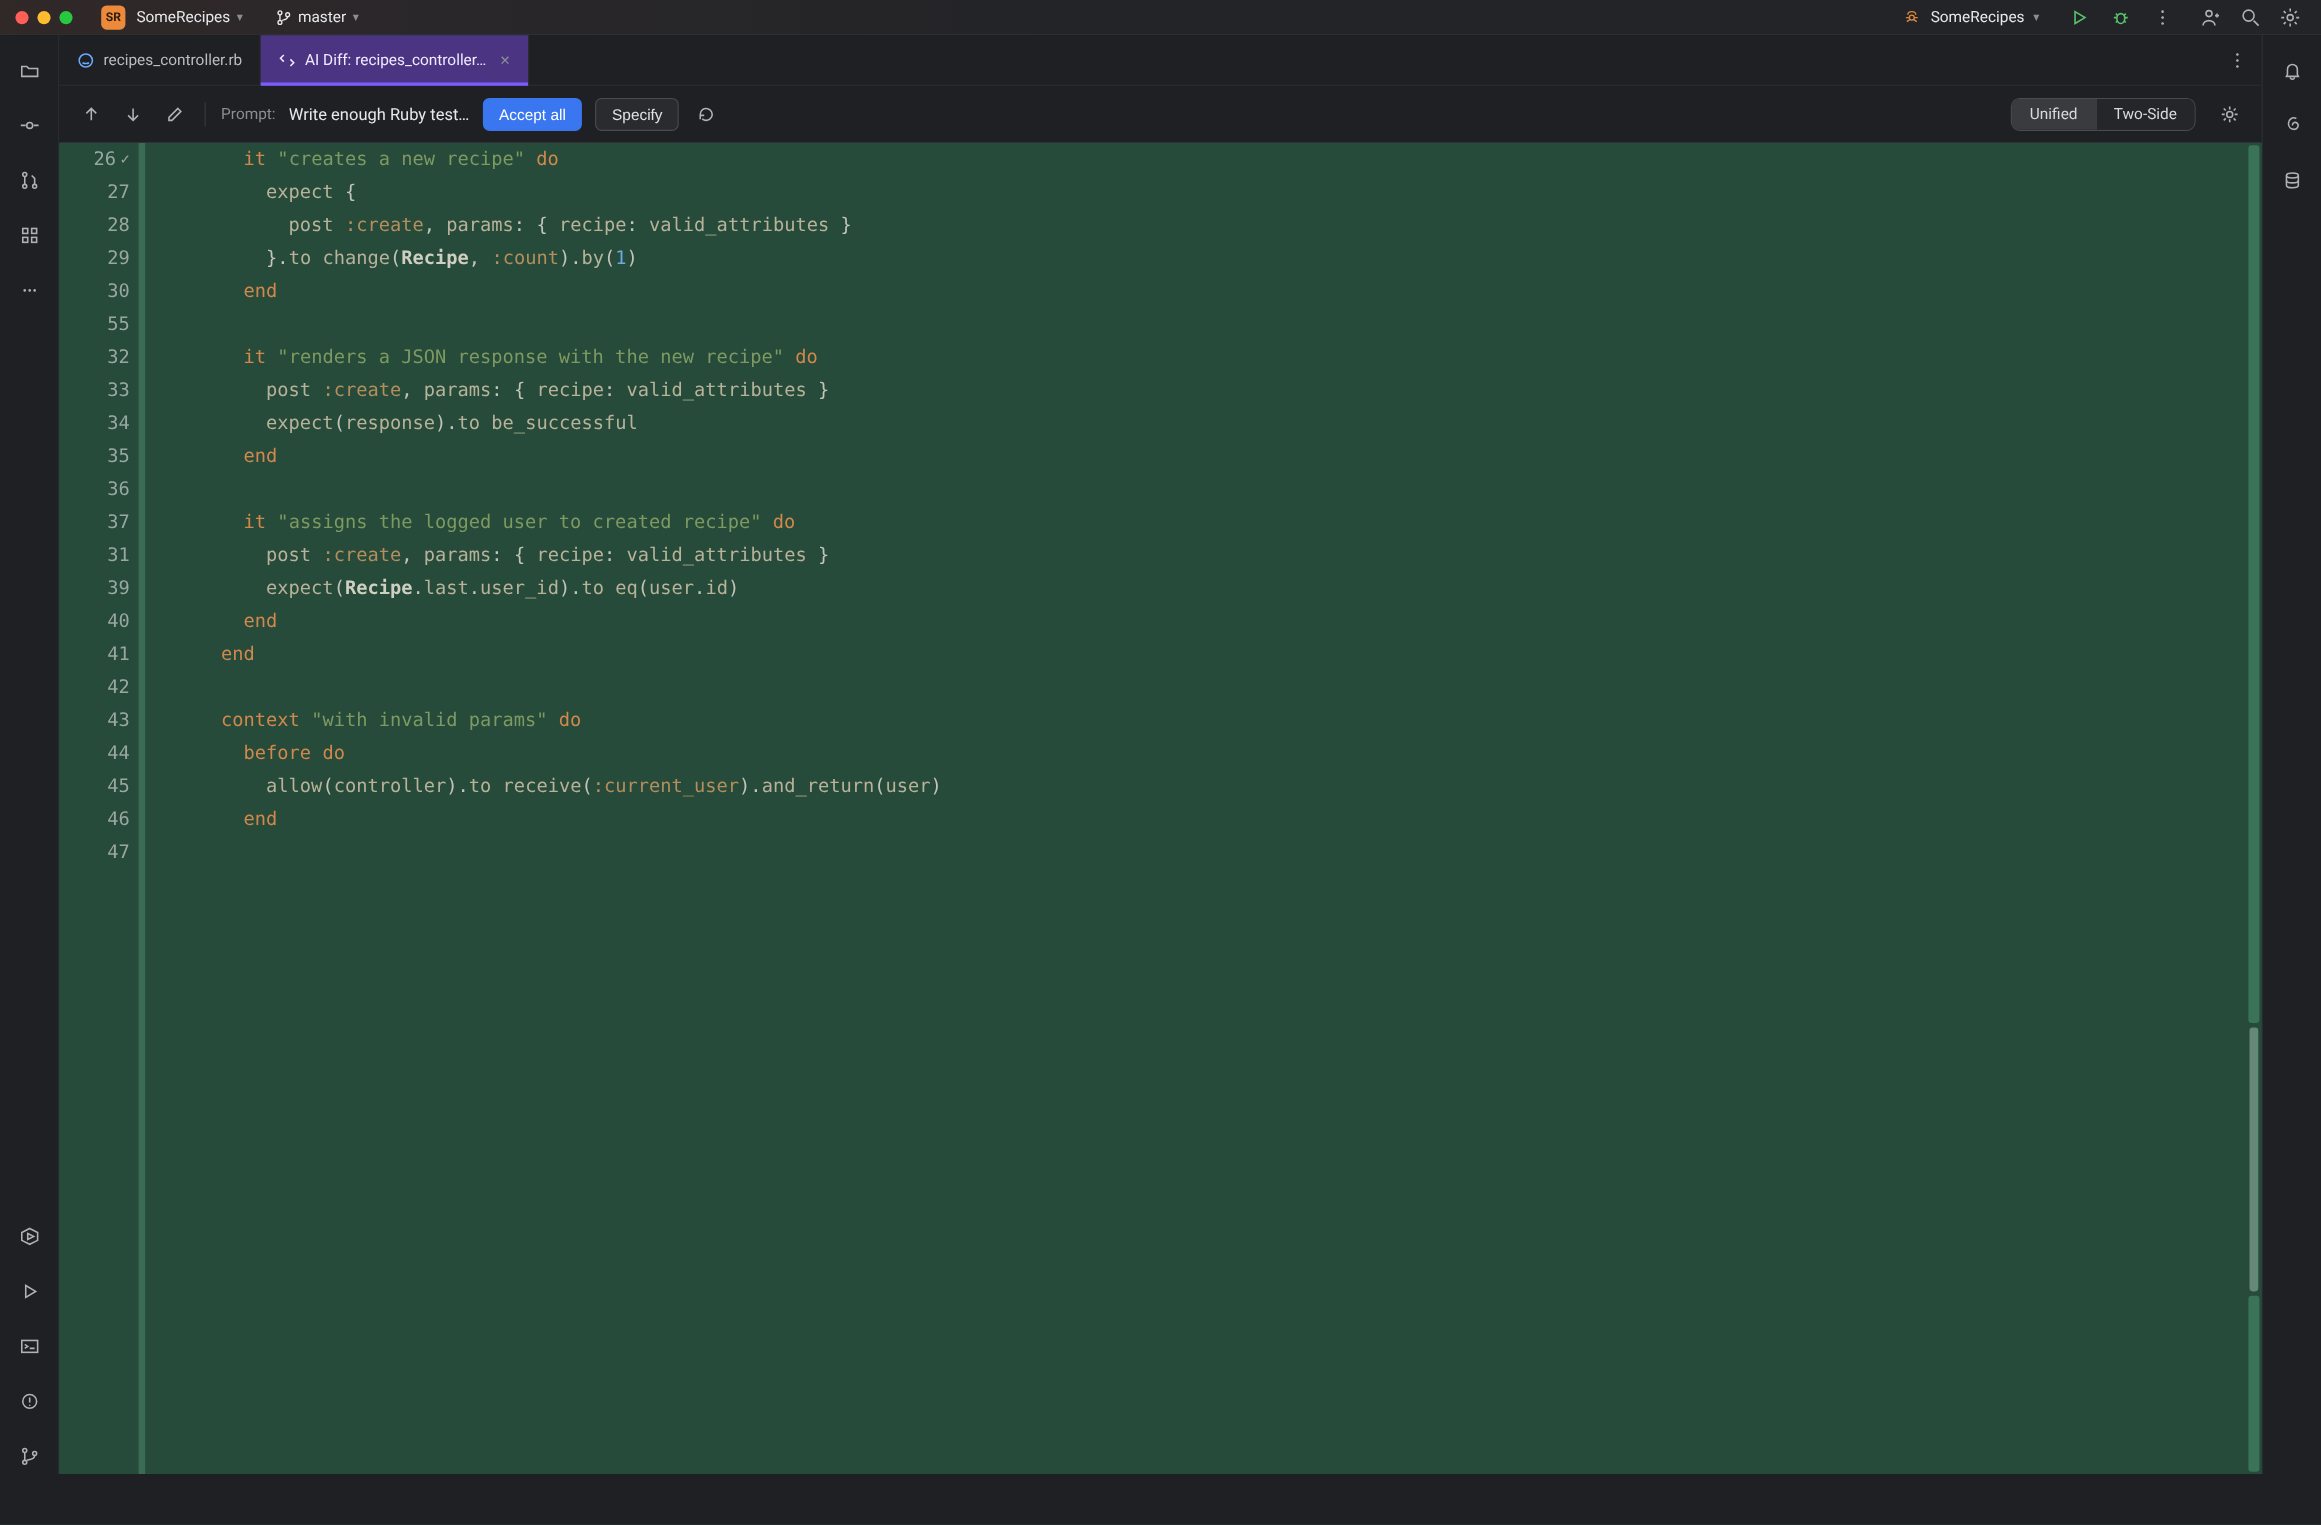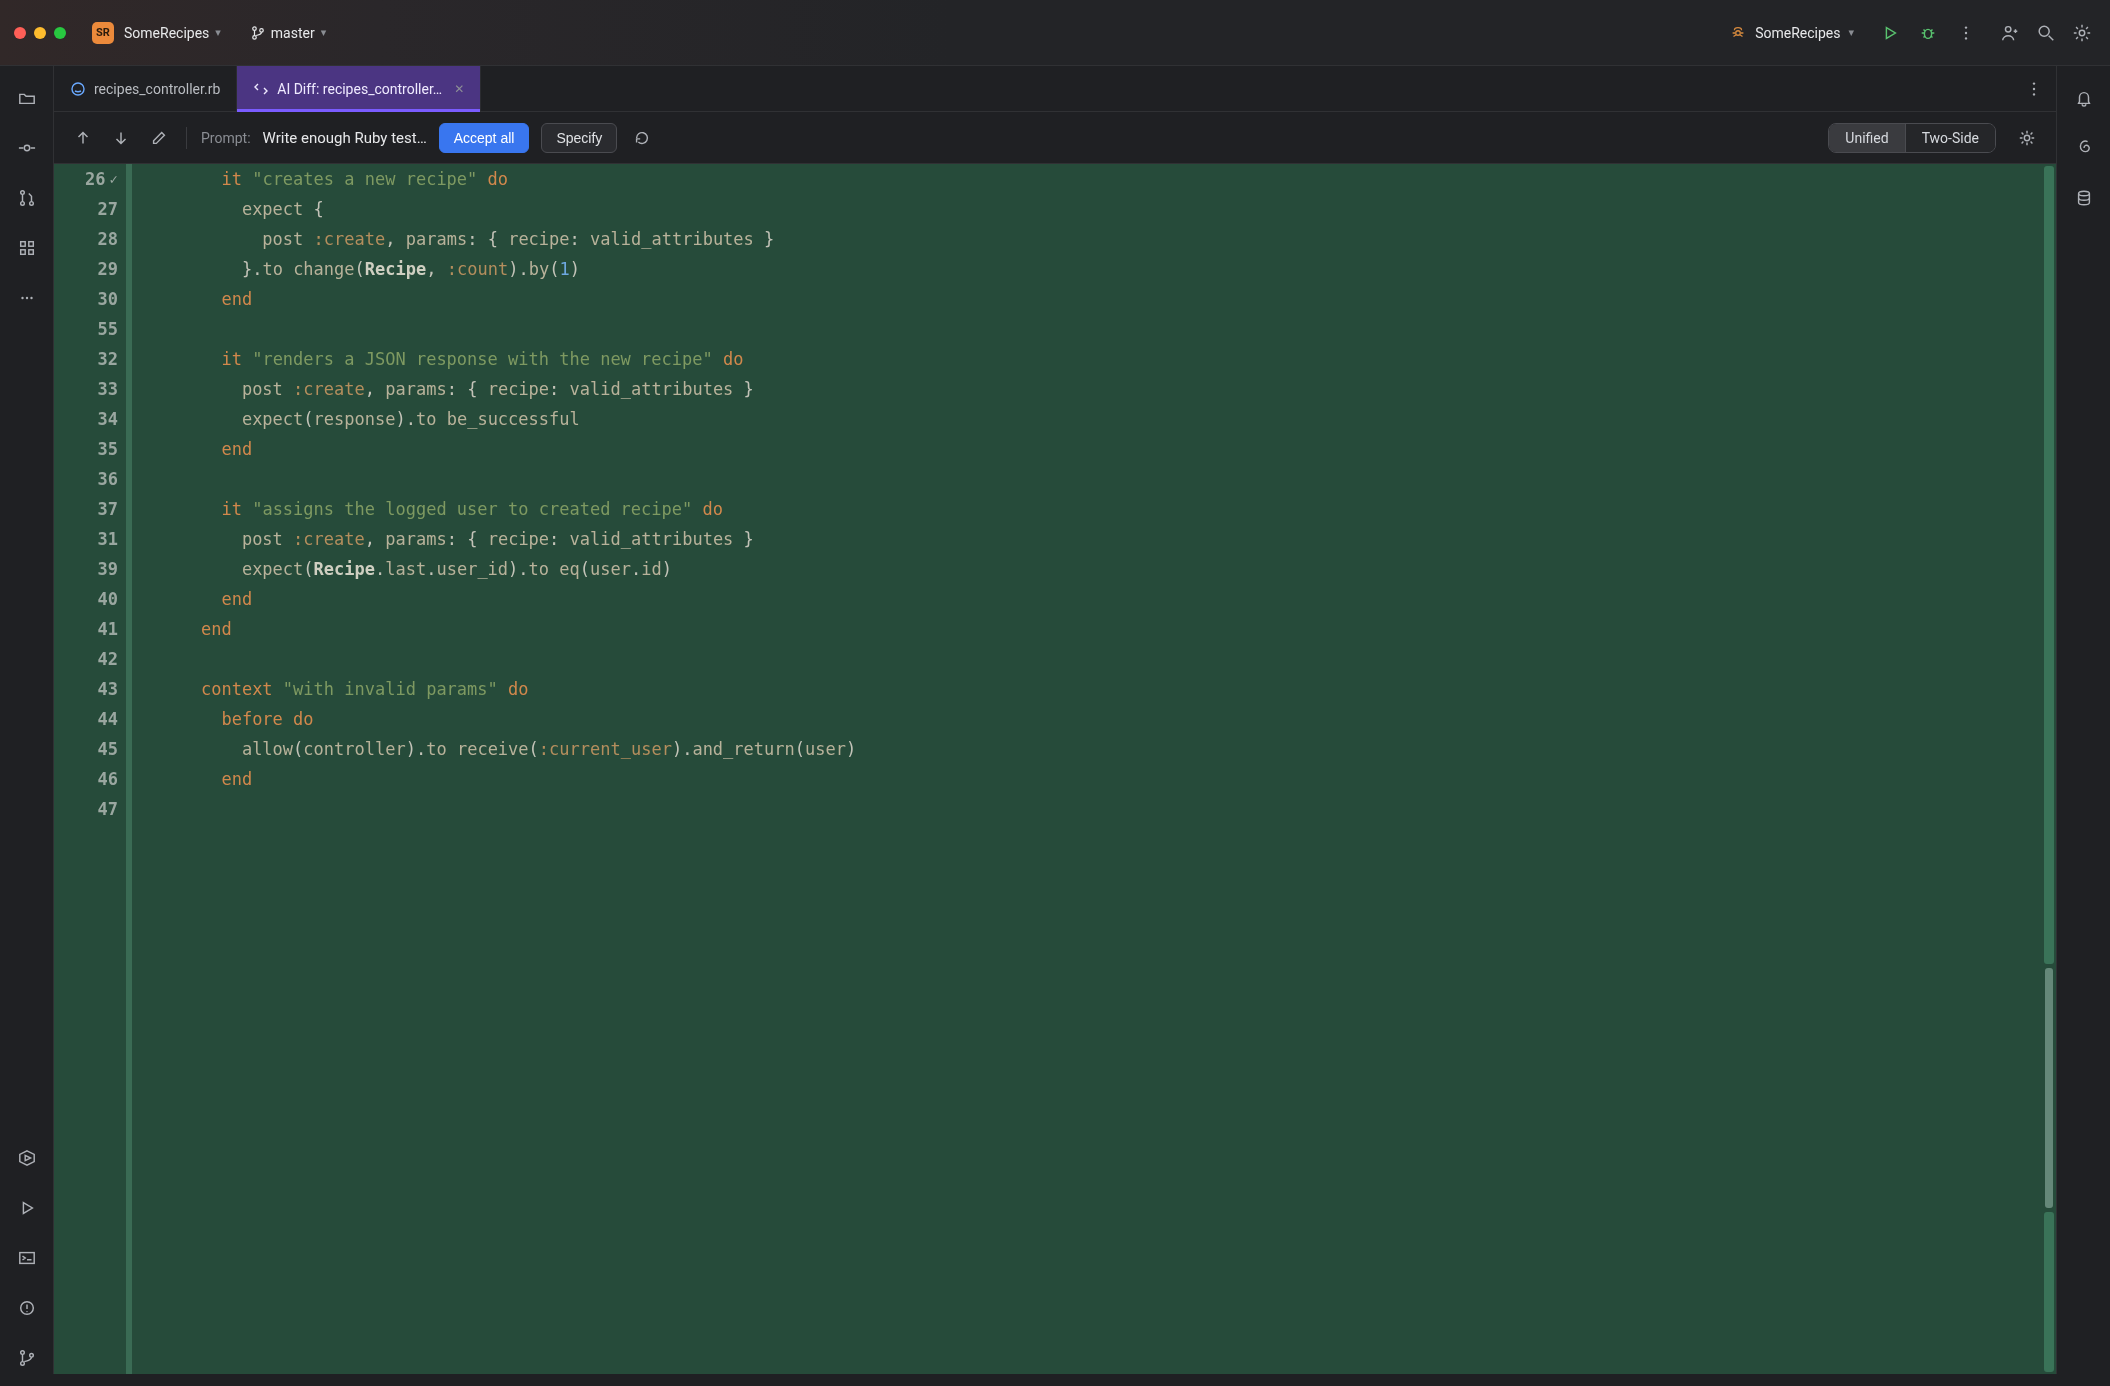--- a/index.html
+++ b/index.html
@@ -6,21 +6,21 @@
   html, body { width: 100%; height: 100%; }
   body {
     font-family: -apple-system, BlinkMacSystemFont, "Segoe UI", Roboto, Helvetica, Arial, sans-serif;
     background: #1f2023;
     color: #bfc2c7;
     overflow: hidden;
     font-size: 13px;
   }
   
   .titlebar {
-    height: 66px;
+    height: 32px;
     display: flex; align-items: center;
     padding: 0 14px;
     background: linear-gradient(to right, #312828 0%, #2a272a 18%, #232427 45%, #232427 100%);
     gap: 10px;
     border-bottom: 1px solid #303134;
   }
   .traffic-lights { display: flex; gap: 8px; margin-right: 10px; }
   .tl { width: 12px; height: 12px; border-radius: 50%; }
   .tl.red { background: #ff5f57; }
   .tl.yellow { background: #febc2e; }
@@ -122,21 +122,20 @@
     font-family: ui-monospace, SFMono-Regular, Menlo, Consolas, monospace;
     font-size: 17px; line-height: 30px;
     background: #264b3a; 
     position: relative;
   }
   .gutter {
     width: 80px; text-align: right; color: #9aa7a0; background: #264b3a;
     padding-right: 8px; user-select: none;
     border-right: 2px solid #264b3a;
     position: relative;
-    font-weight: bold;
   }
   .gutter-line { display: flex; justify-content: flex-end; gap: 4px; height: 30px; align-items: center; padding-right: 6px;}
   .gutter-check { color: #9aa7a0; font-size: 14px; }
   .gutter-bar {
     position: absolute; top: 0; bottom: 0; right: 0; width: 6px; background: #3a6b54;
   }
   .code-area {
     flex: 1; min-width: 0; padding-left: 26px; white-space: pre; color: #d4d3c8;
     overflow: hidden;
   }

